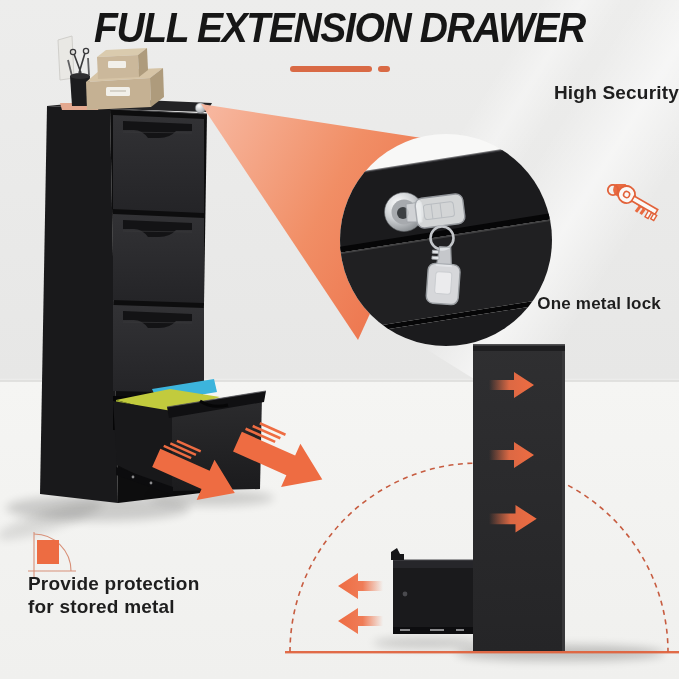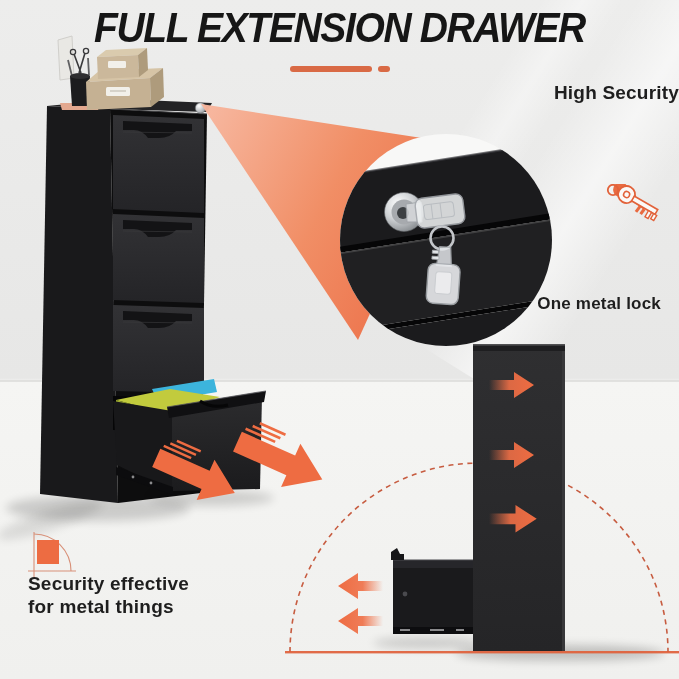--- a/index.html
+++ b/index.html
@@ -288,16 +288,16 @@
   </div>
 
   <svg class="protect-icon" width="56" height="52" viewBox="0 0 56 52">
     <line x1="8" y1="2" x2="8" y2="48" stroke="#D89078" stroke-width="1.1"></line>
     <line x1="2" y1="41" x2="50" y2="41" stroke="#D89078" stroke-width="1.1"></line>
     <path d="M8,4 A37 37 0 0 1 45,41" fill="none" stroke="#D89078" stroke-width="1.1"></path>
     <rect x="11" y="10" width="22" height="24" fill="var(--accent)"></rect>
   </svg>
 
   <div class="protect-note">
-    <div>Security effective</div>
-    <div>for metal things</div>
+    <div>Provide protection</div>
+    <div>for stored metal</div>
   </div>
 </div>
 
 </body></html>

